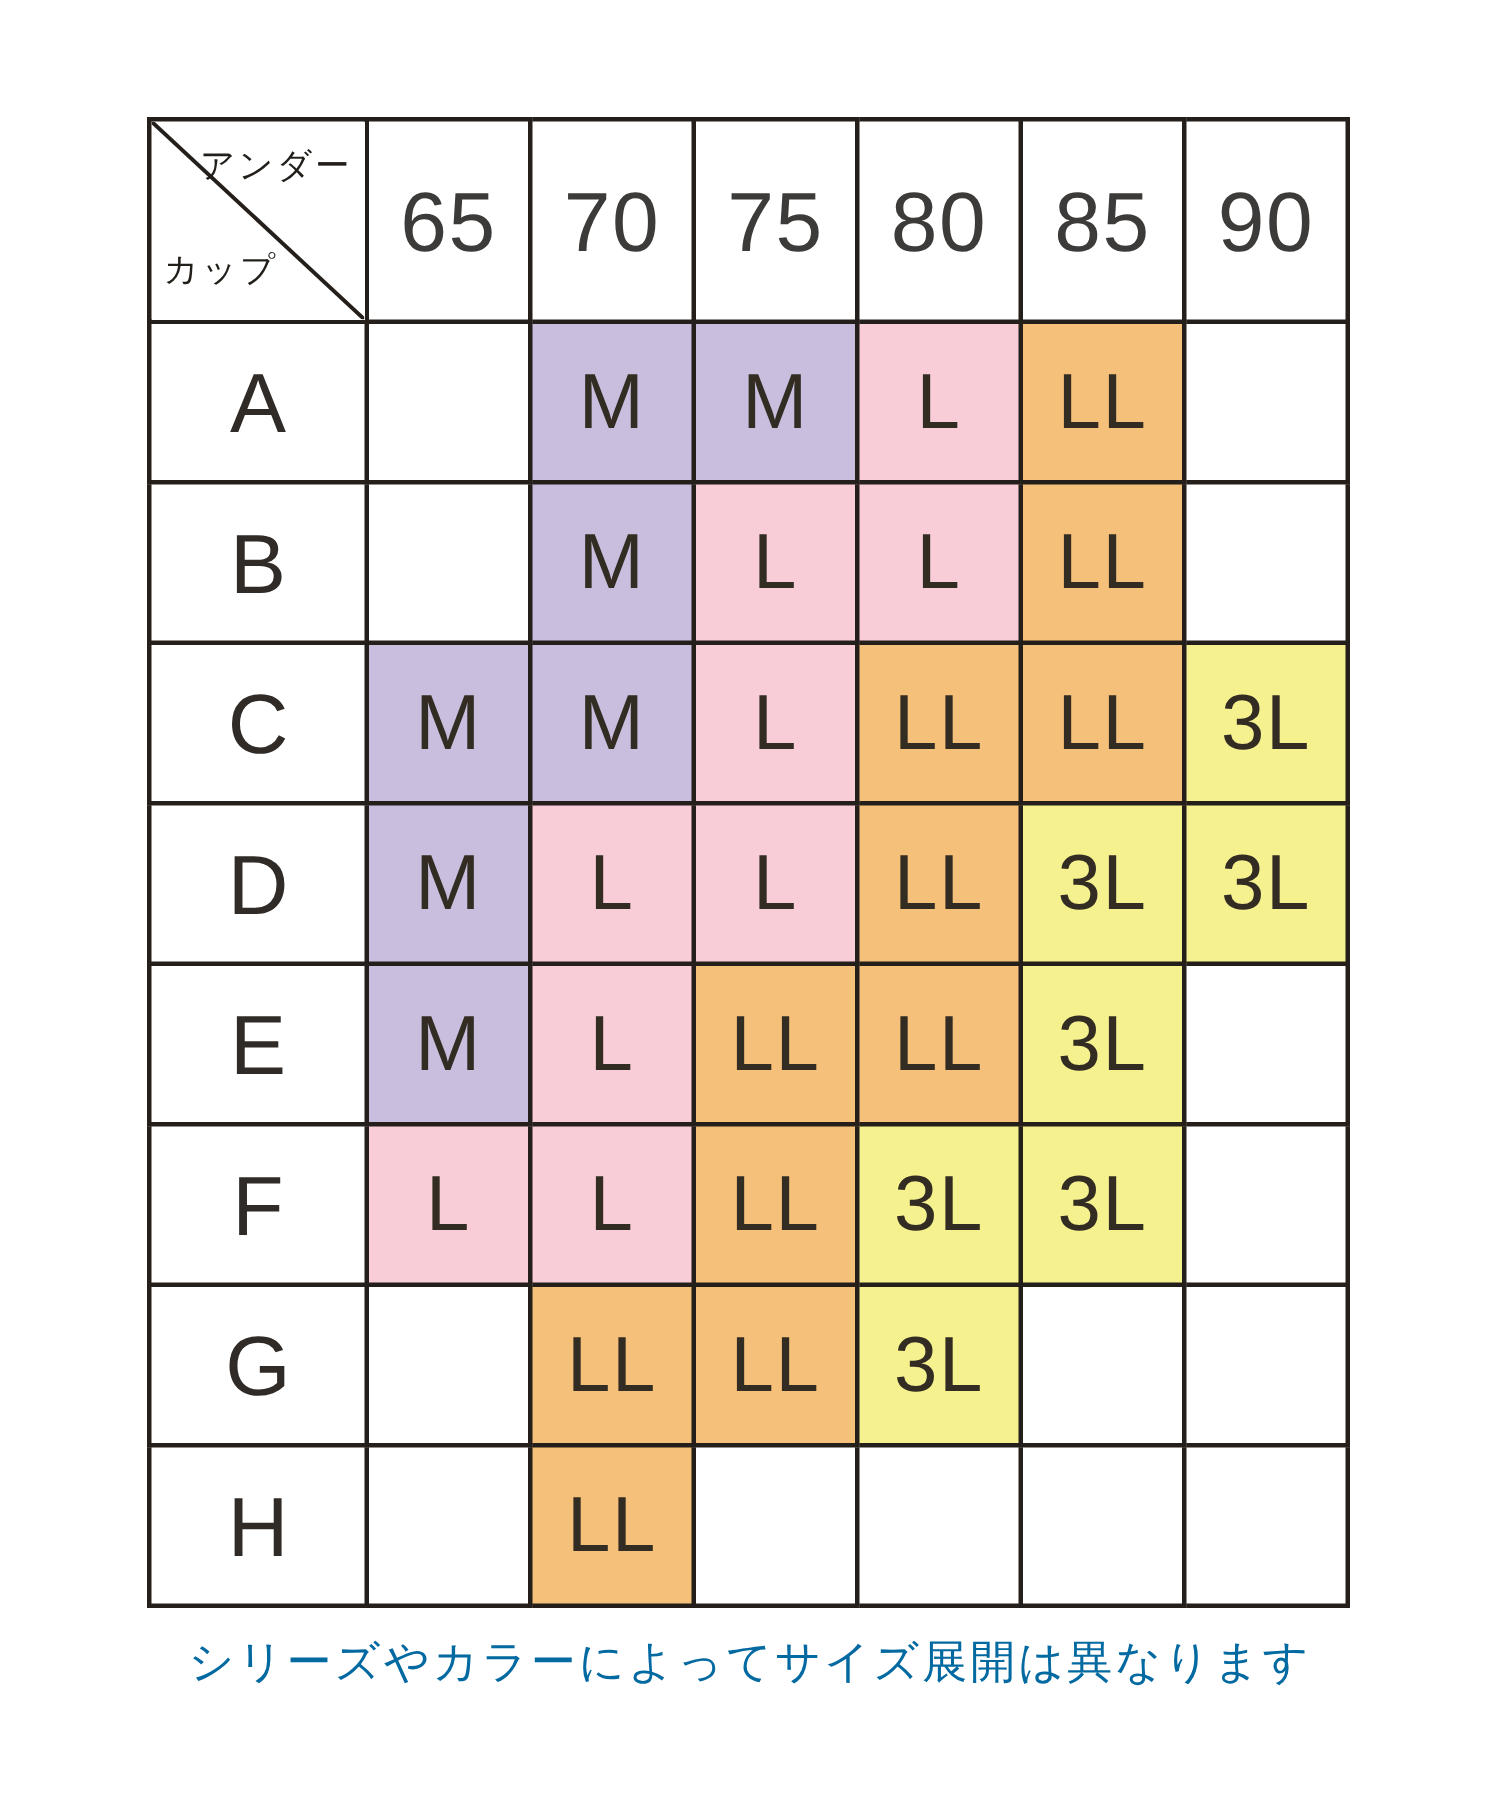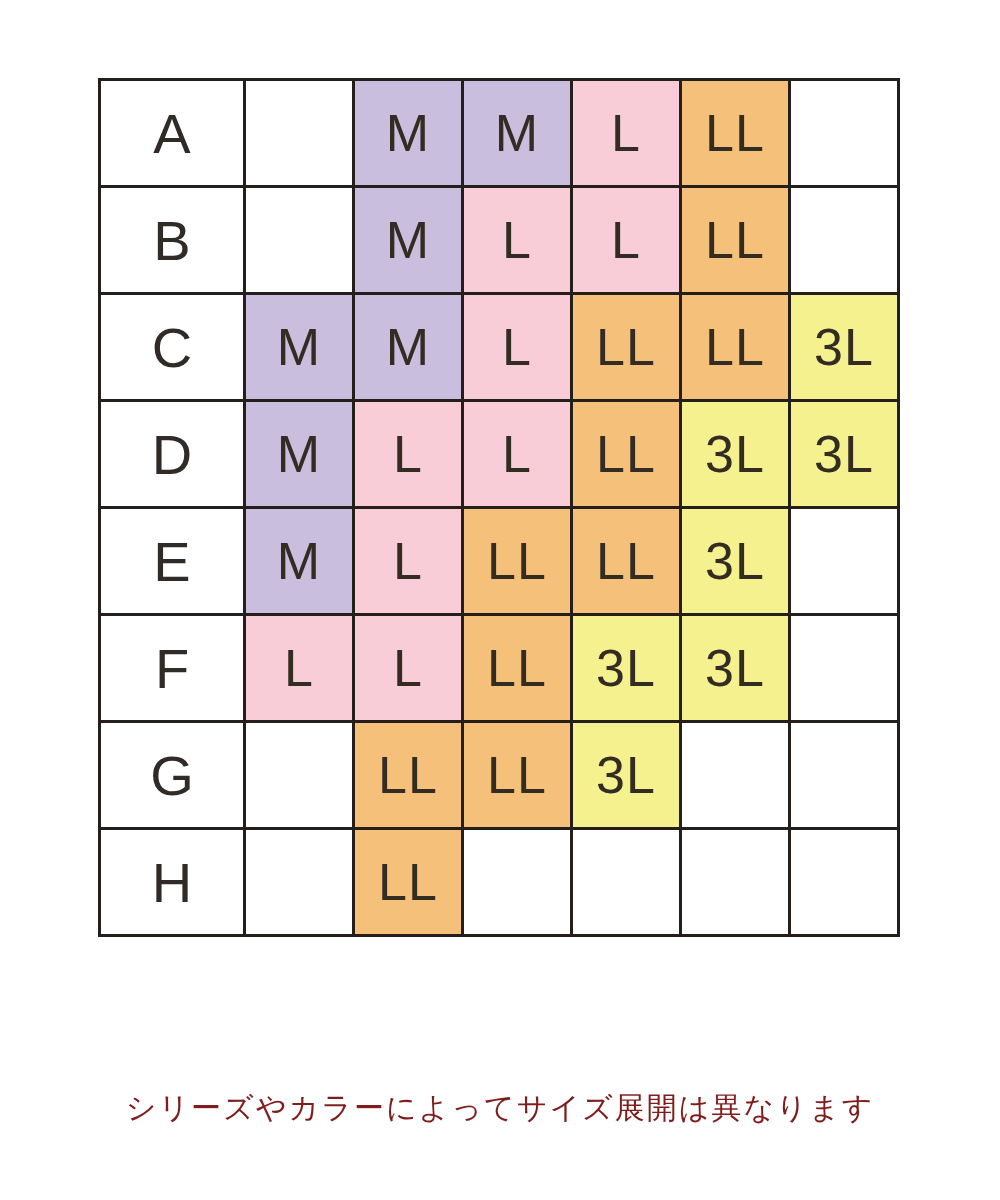--- a/index.html
+++ b/index.html
@@ -74,39 +74,54 @@
   }
   .caption {
     position: absolute;
     left: 0;
     top: 1088px;
     width: 1000px;
     text-align: center;
     font-size: 30px;
     font-weight: 500;
     letter-spacing: 2px;
-    color: #7f1d1d;
+    color: #0369a1;
   }
 </style>
 </head>
 <body>
 
 <div class="canvas">
 
   <table class="size-chart">
     <colgroup>
       <col class="col-cup">
       <col class="col-num">
         <col class="col-num">
         <col class="col-num">
       <col class="col-num">
         <col class="col-num">
         <col class="col-num">
     </colgroup>
     <tbody>
+      <tr class="header-row">
+        <td class="corner-cell">
+          <svg viewBox="0 0 100 100" preserveAspectRatio="none">
+            <line x1="0" y1="0" x2="100" y2="100" stroke="#241f1b" stroke-width="2.6" vector-effect="non-scaling-stroke"></line>
+          </svg>
+          <span class="corner-label under">アンダー</span>
+          <span class="corner-label cup">カップ</span>
+        </td>
+        <td class="col-header">65</td>
+        <td class="col-header">70</td>
+        <td class="col-header">75</td>
+        <td class="col-header">80</td>
+        <td class="col-header">85</td>
+        <td class="col-header">90</td>
+      </tr>
 
       <tr class="data-row">
         <td class="row-label">A</td>
         <td class="size-cell"></td>
         <td class="size-cell" style="background: rgb(201, 190, 222);">M</td>
         <td class="size-cell" style="background: rgb(201, 190, 222);">M</td>
         <td class="size-cell" style="background: rgb(248, 205, 216);">L</td>
         <td class="size-cell" style="background: rgb(245, 192, 122);">LL</td>
         <td class="size-cell"></td>
       </tr>

